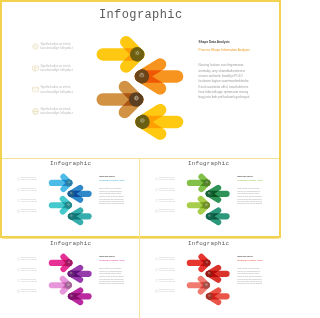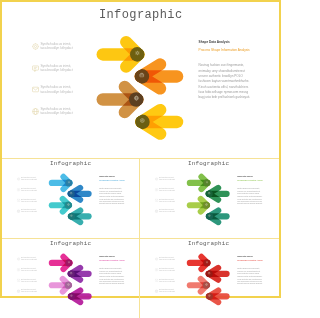--- a/index.html
+++ b/index.html
@@ -1,17 +1,17 @@
 <!DOCTYPE html>
 <html><head>
 <meta charset="utf-8">
 <style>
   html,body{margin:0;padding:0;background:#fff;}
   body{width:281px;height:318px;font-family:"Liberation Sans",sans-serif;overflow:hidden;}
-  .page{position:relative;width:281px;height:298px;box-sizing:border-box;
+  .page{position:relative;width:281px;height:238px;box-sizing:border-box;
         border:2px solid #f2d24e;background:#fff;text-decoration:underline;}
   .sep{position:absolute;background:#f6e296;}
   .panel{position:absolute;overflow:hidden;}
 
   .ttl{position:absolute;left:0;width:100%;text-align:center;
        font-family:"Liberation Mono",monospace;white-space:nowrap;}
 
   svg.art{position:absolute;left:0;top:0;overflow:visible;isolation:isolate;}
   .mul{mix-blend-mode:multiply;}
 

